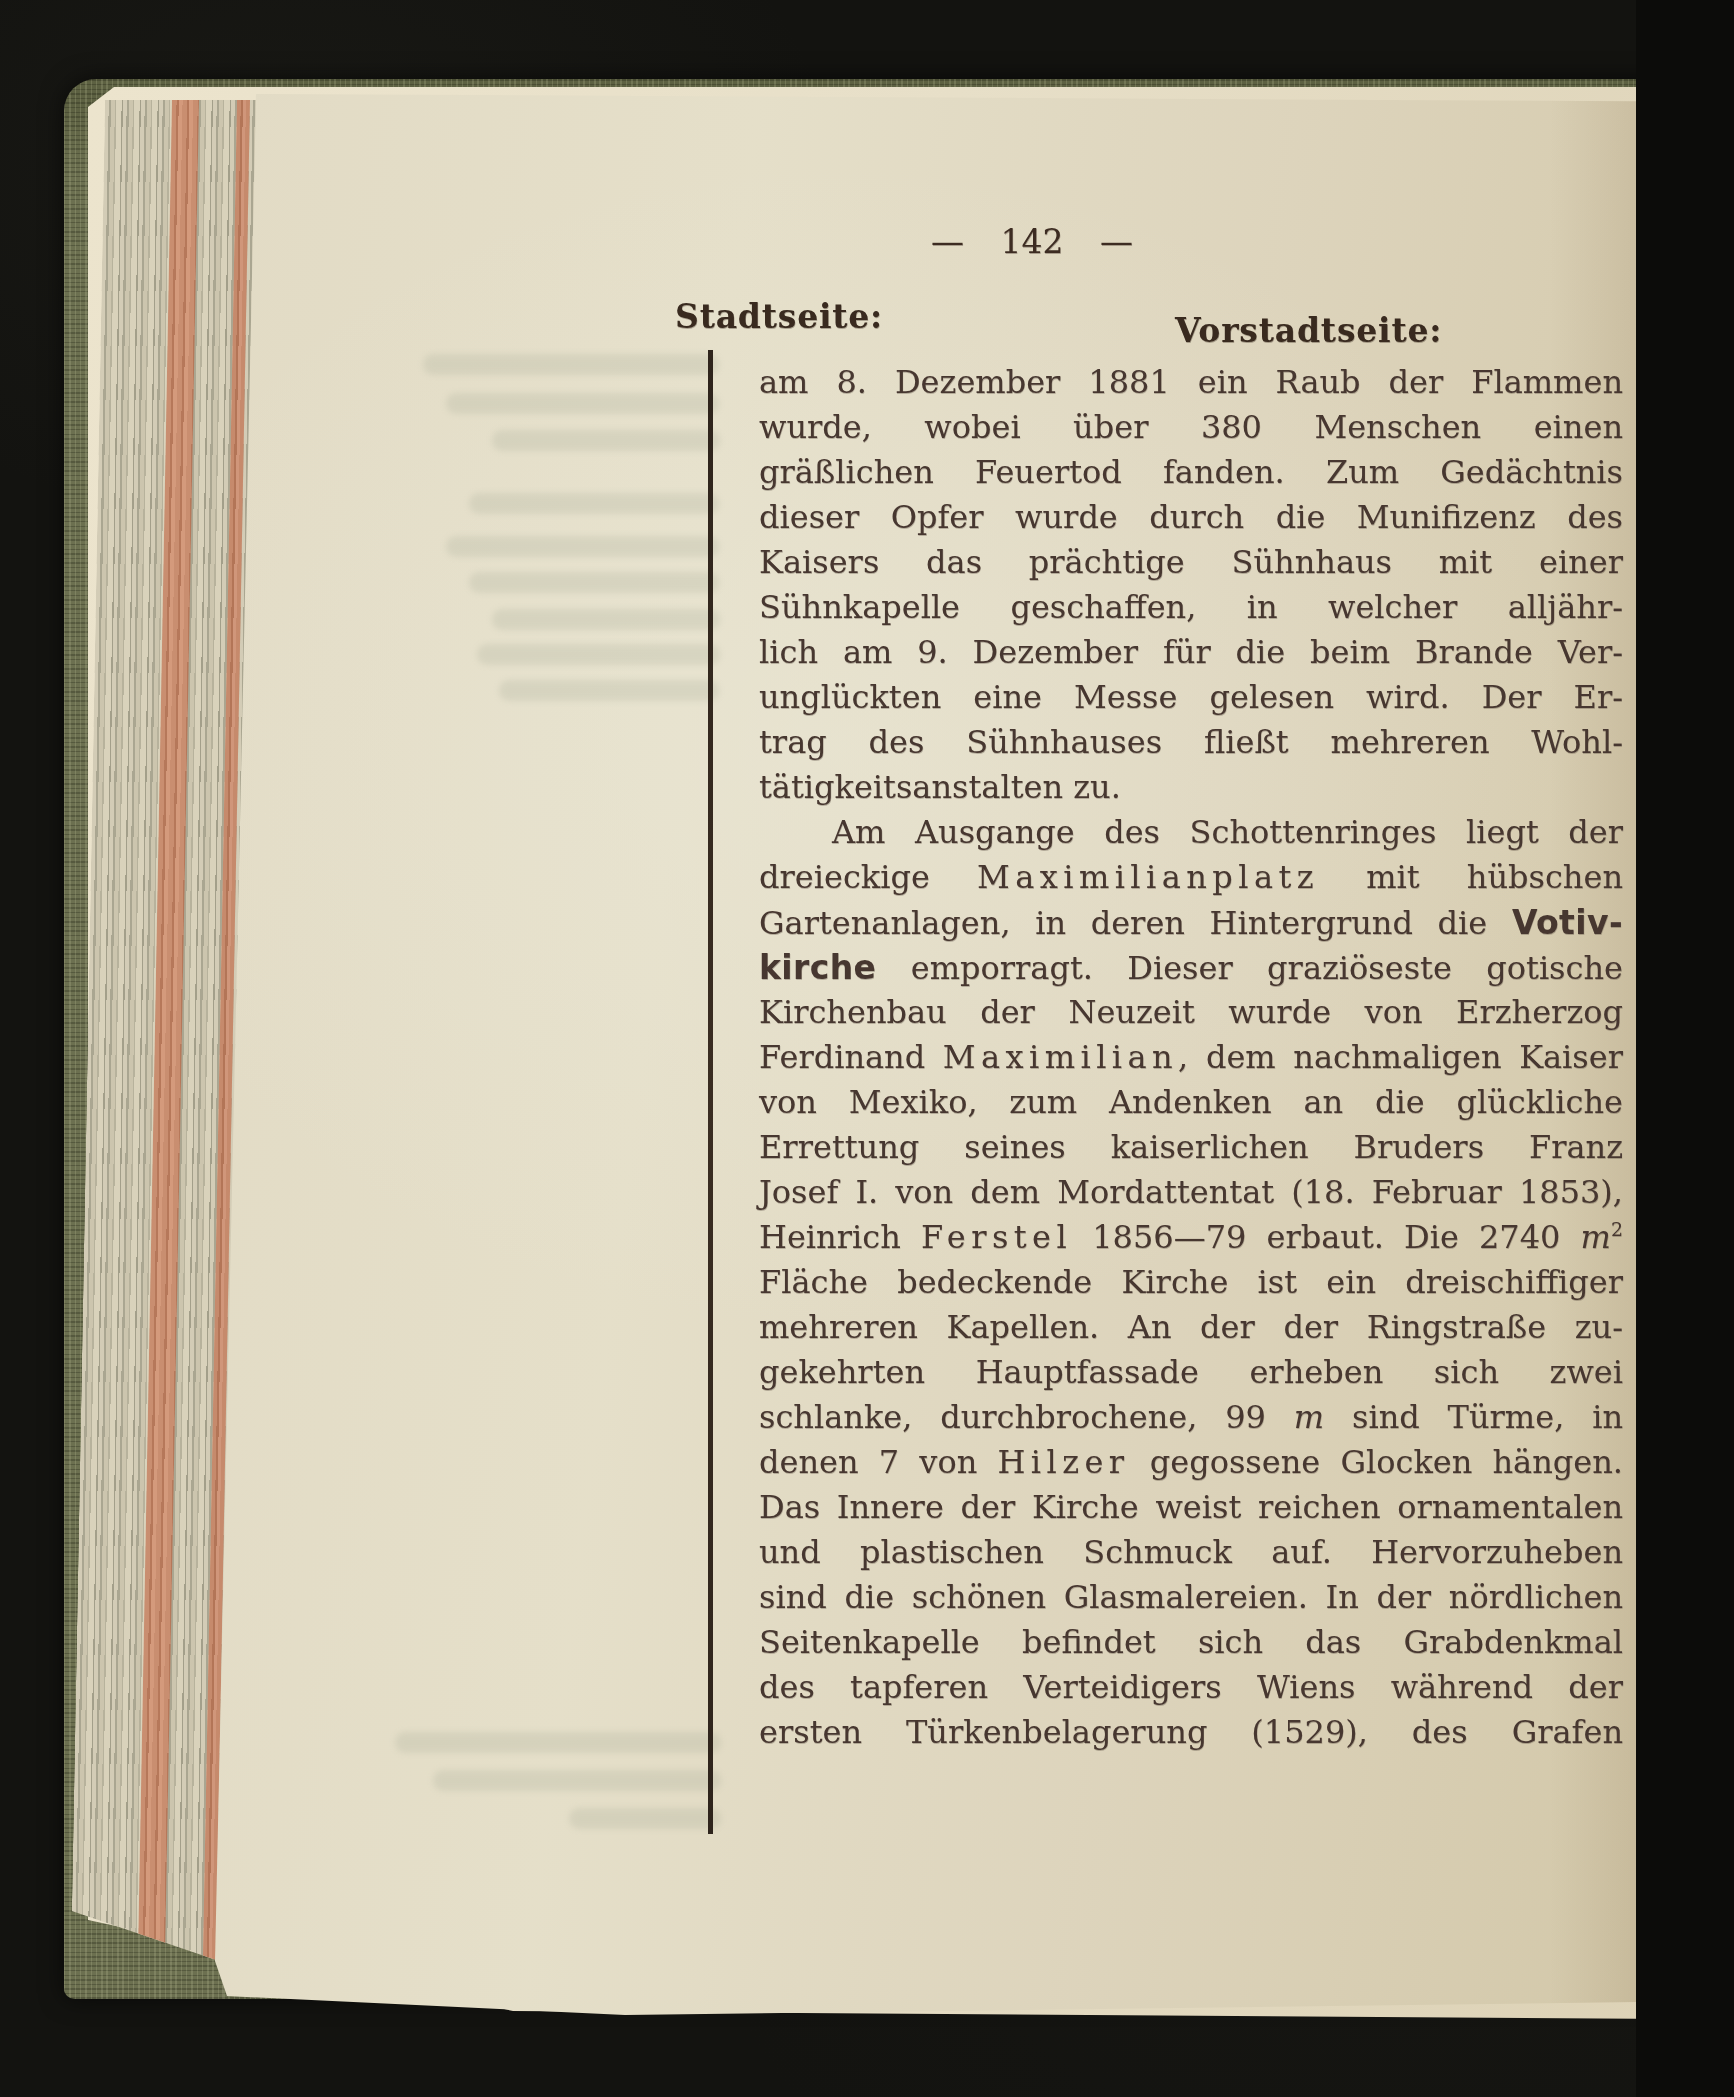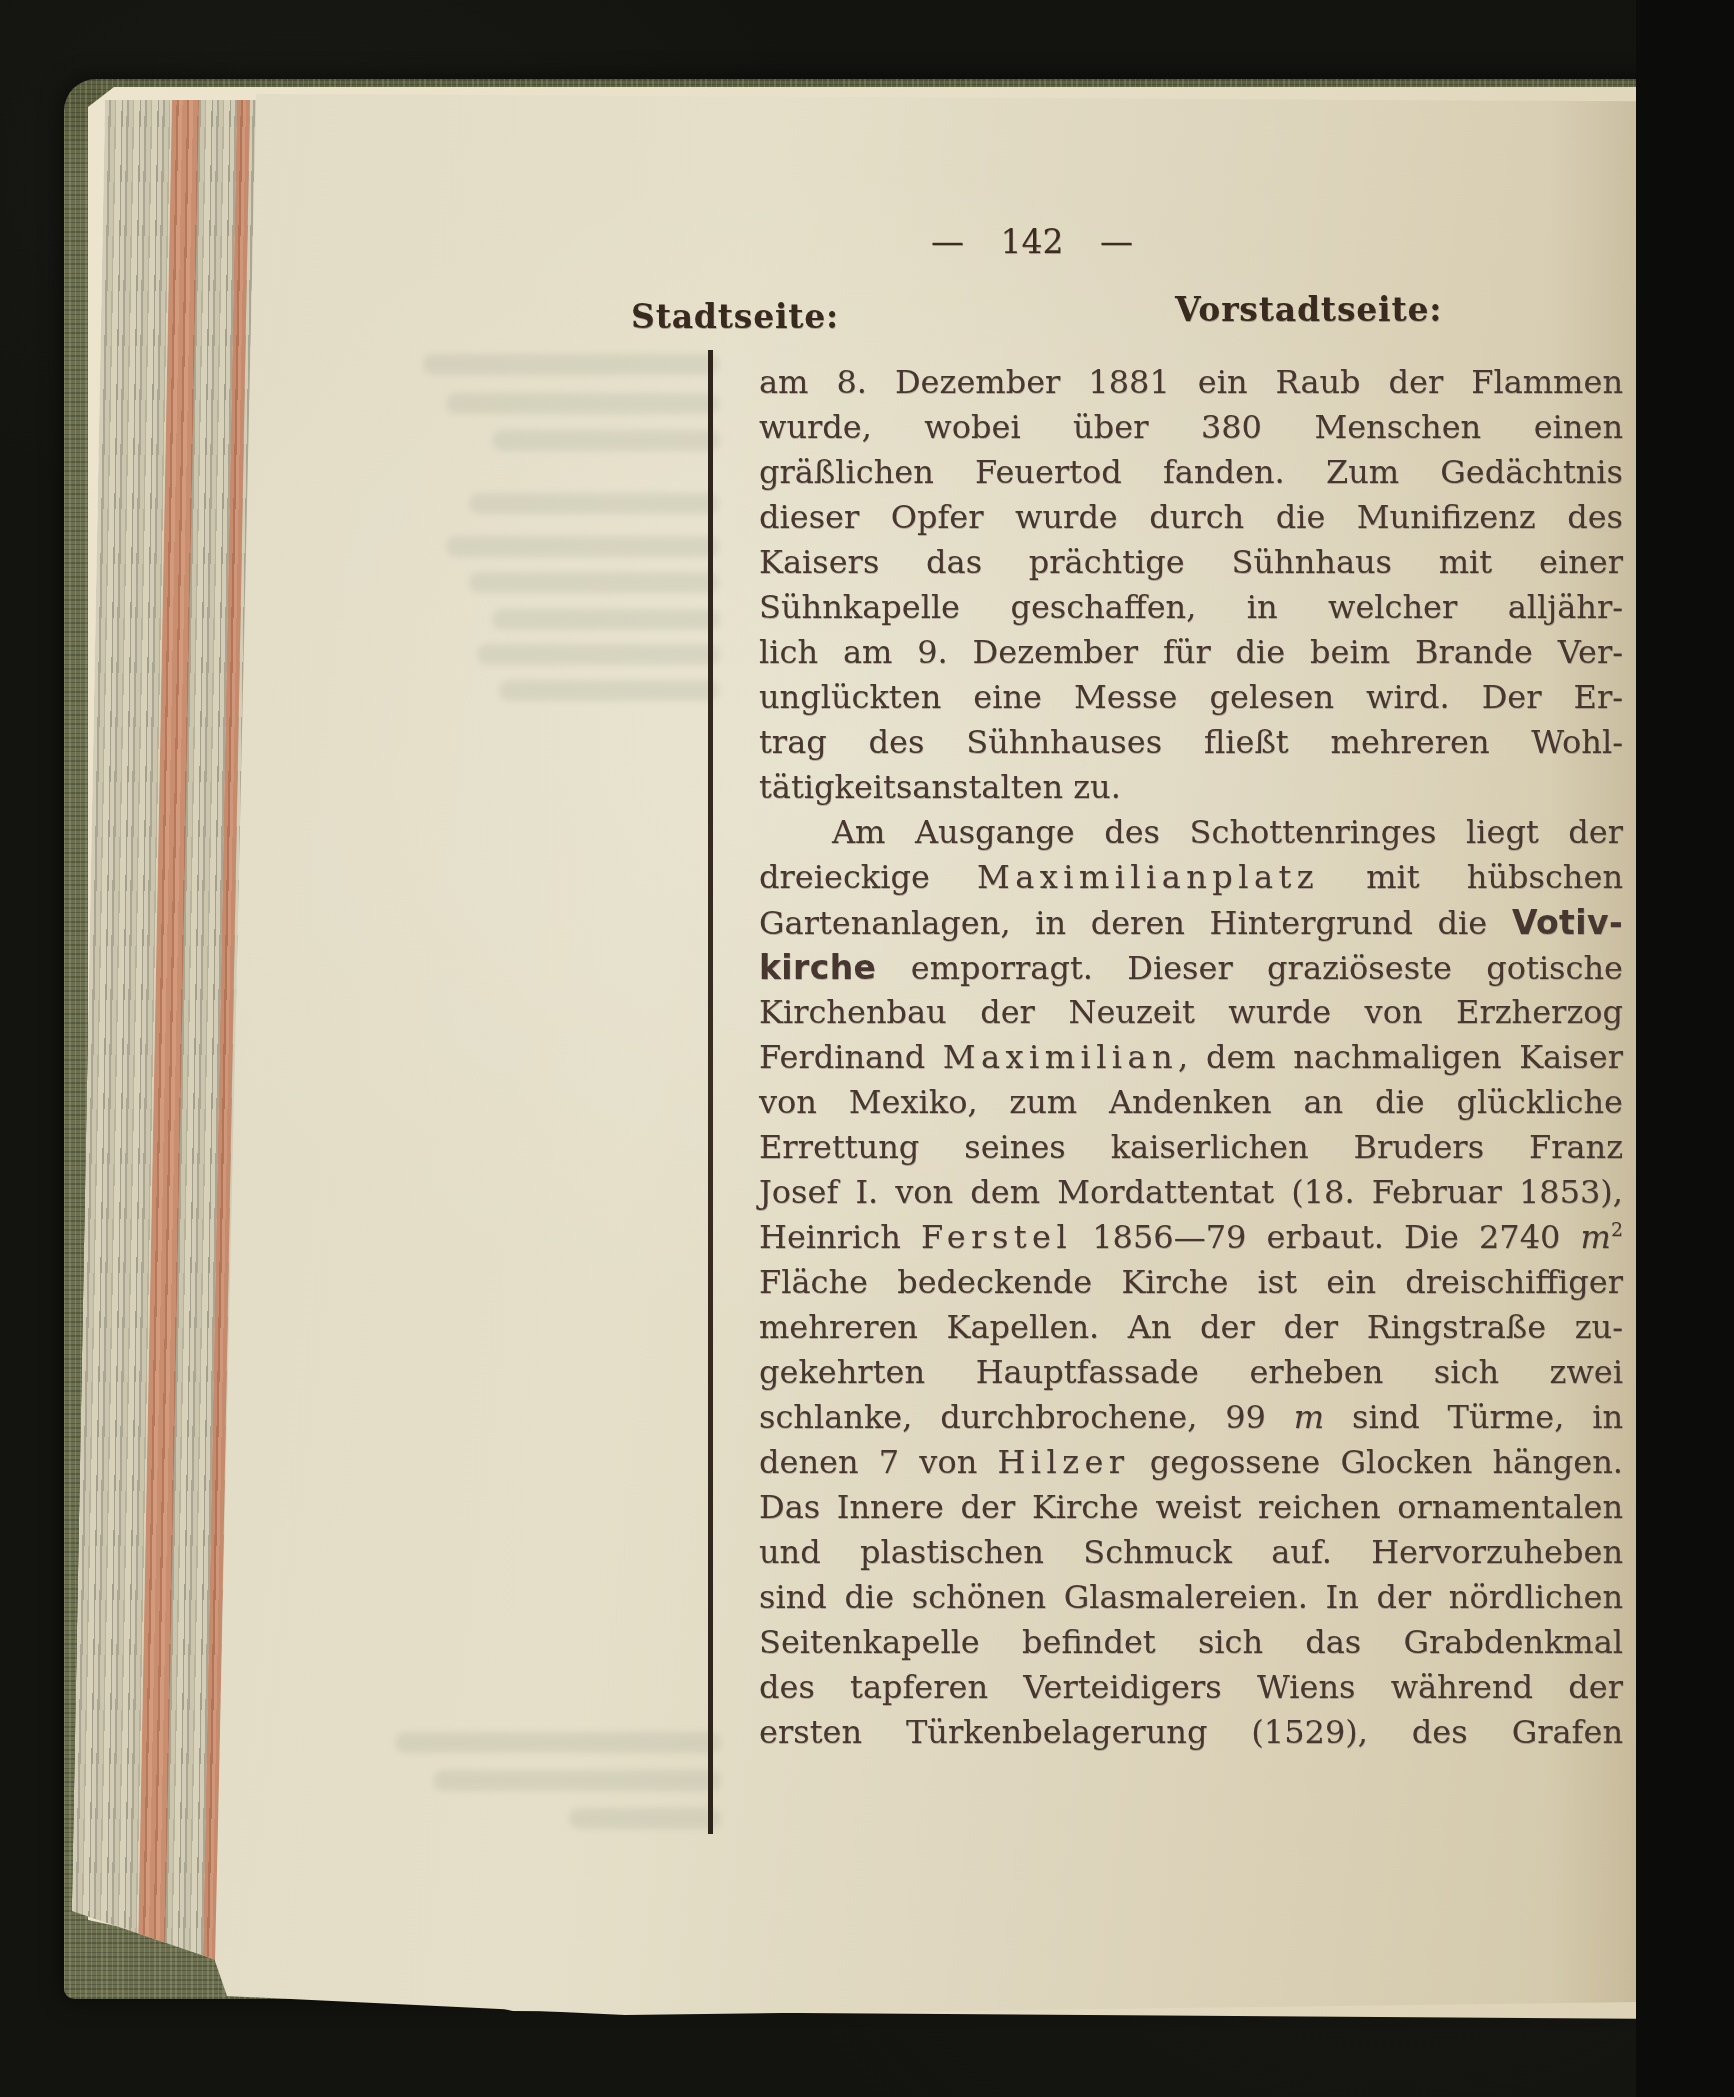--- a/index.html
+++ b/index.html
@@ -63,22 +63,22 @@
     font-family:"DejaVu Serif", serif;color:#473730;}
   .page-number{
     position:absolute;left:922px;top:222px;width:220px;
     font-size:33px;text-align:center;word-spacing:26px;color:#3d2c22;
     text-shadow:0.4px 0.6px 0.5px rgba(61,44,34,.35);
   }
   .col-header{
     position:absolute;font-size:33px;font-weight:bold;color:#392a1f;
     letter-spacing:0.8px;text-shadow:0.5px 0.7px 0.6px rgba(57,42,31,.35);
   }
-  .col-header.left{left:631px;top:297px;}
-  .col-header.right{left:1175px;top:290px;}
+  .col-header.left{left:675px;top:297px;}
+  .col-header.right{left:1175px;top:311px;}
   .divider{position:absolute;left:708px;top:350px;width:5.3px;height:1484px;
     background:linear-gradient(180deg,#2e241c,#3a2d22 50%,#2e241c);}
   .text-col{position:absolute;left:759px;top:360px;width:864px;font-size:32px;}
   .tline{height:45px;line-height:45px;text-align:justify;text-align-last:justify;
     white-space:nowrap;text-shadow:0.4px 0.6px 0.5px rgba(71,55,48,.30);}
   .tline{white-space:normal;}
   .tleft{text-align-last:left;}
   .tindent{text-indent:73px;}
   .s-n{}
   .s-sp{letter-spacing:.17em;}

